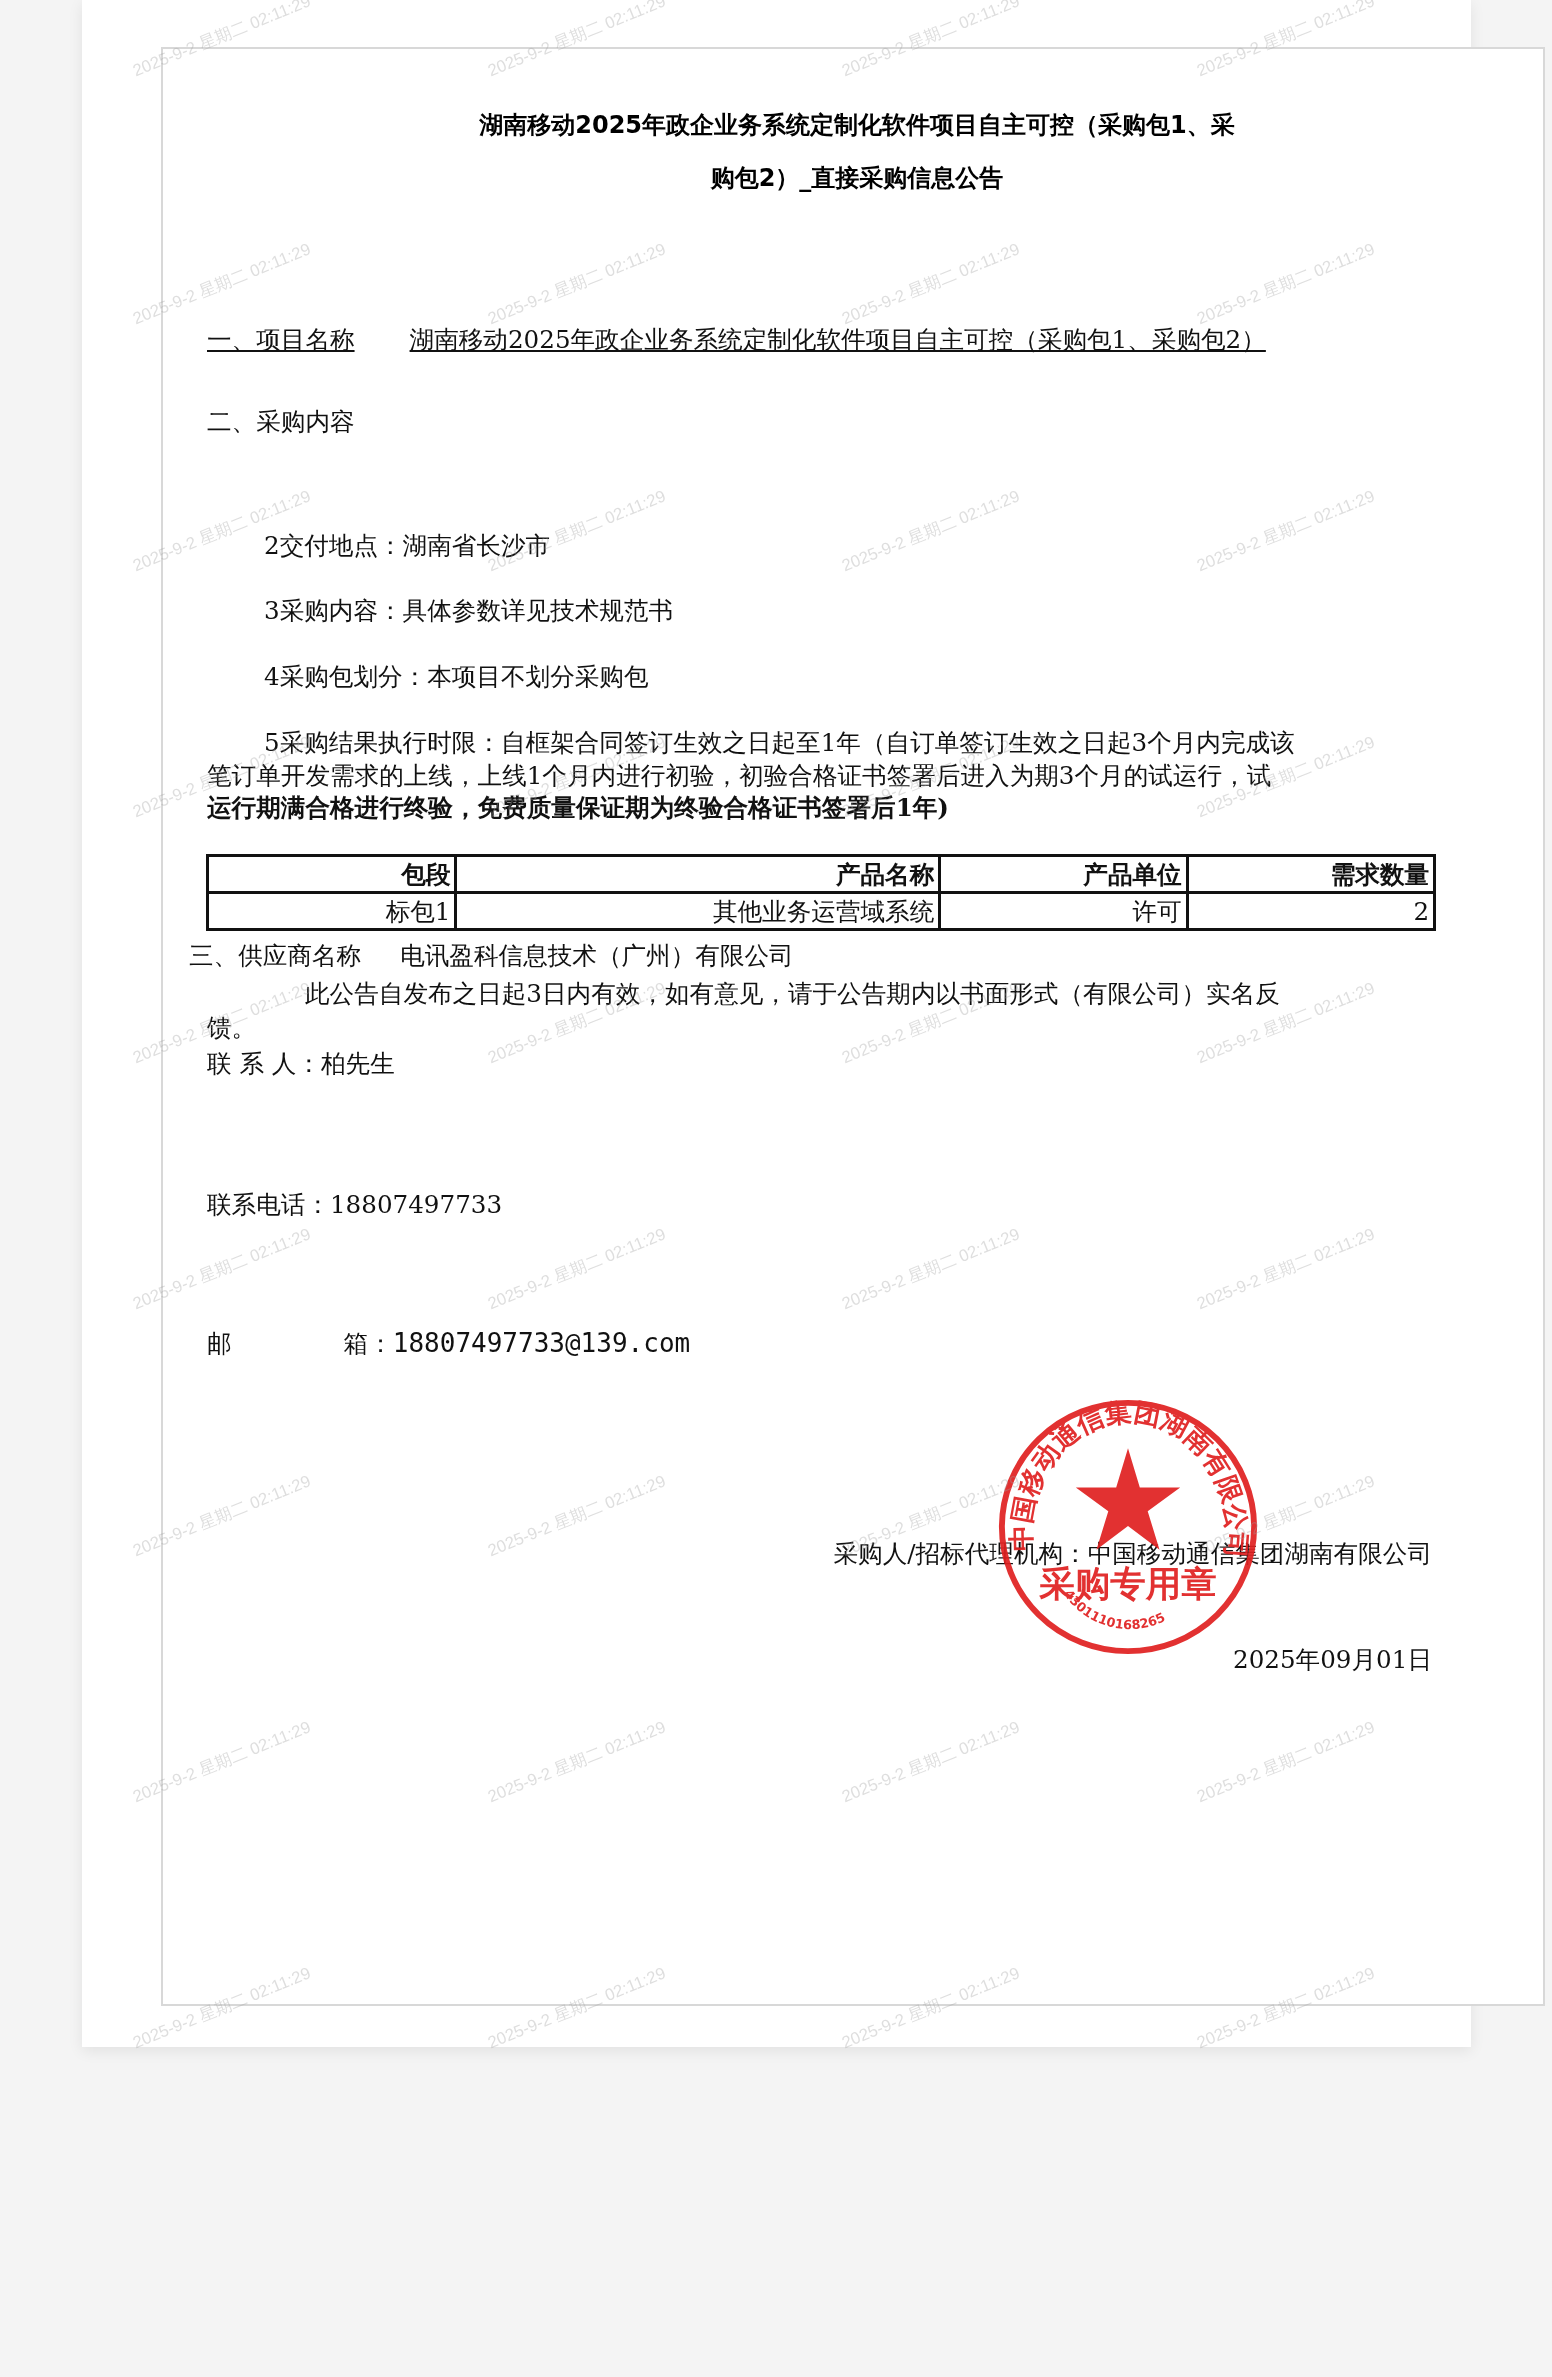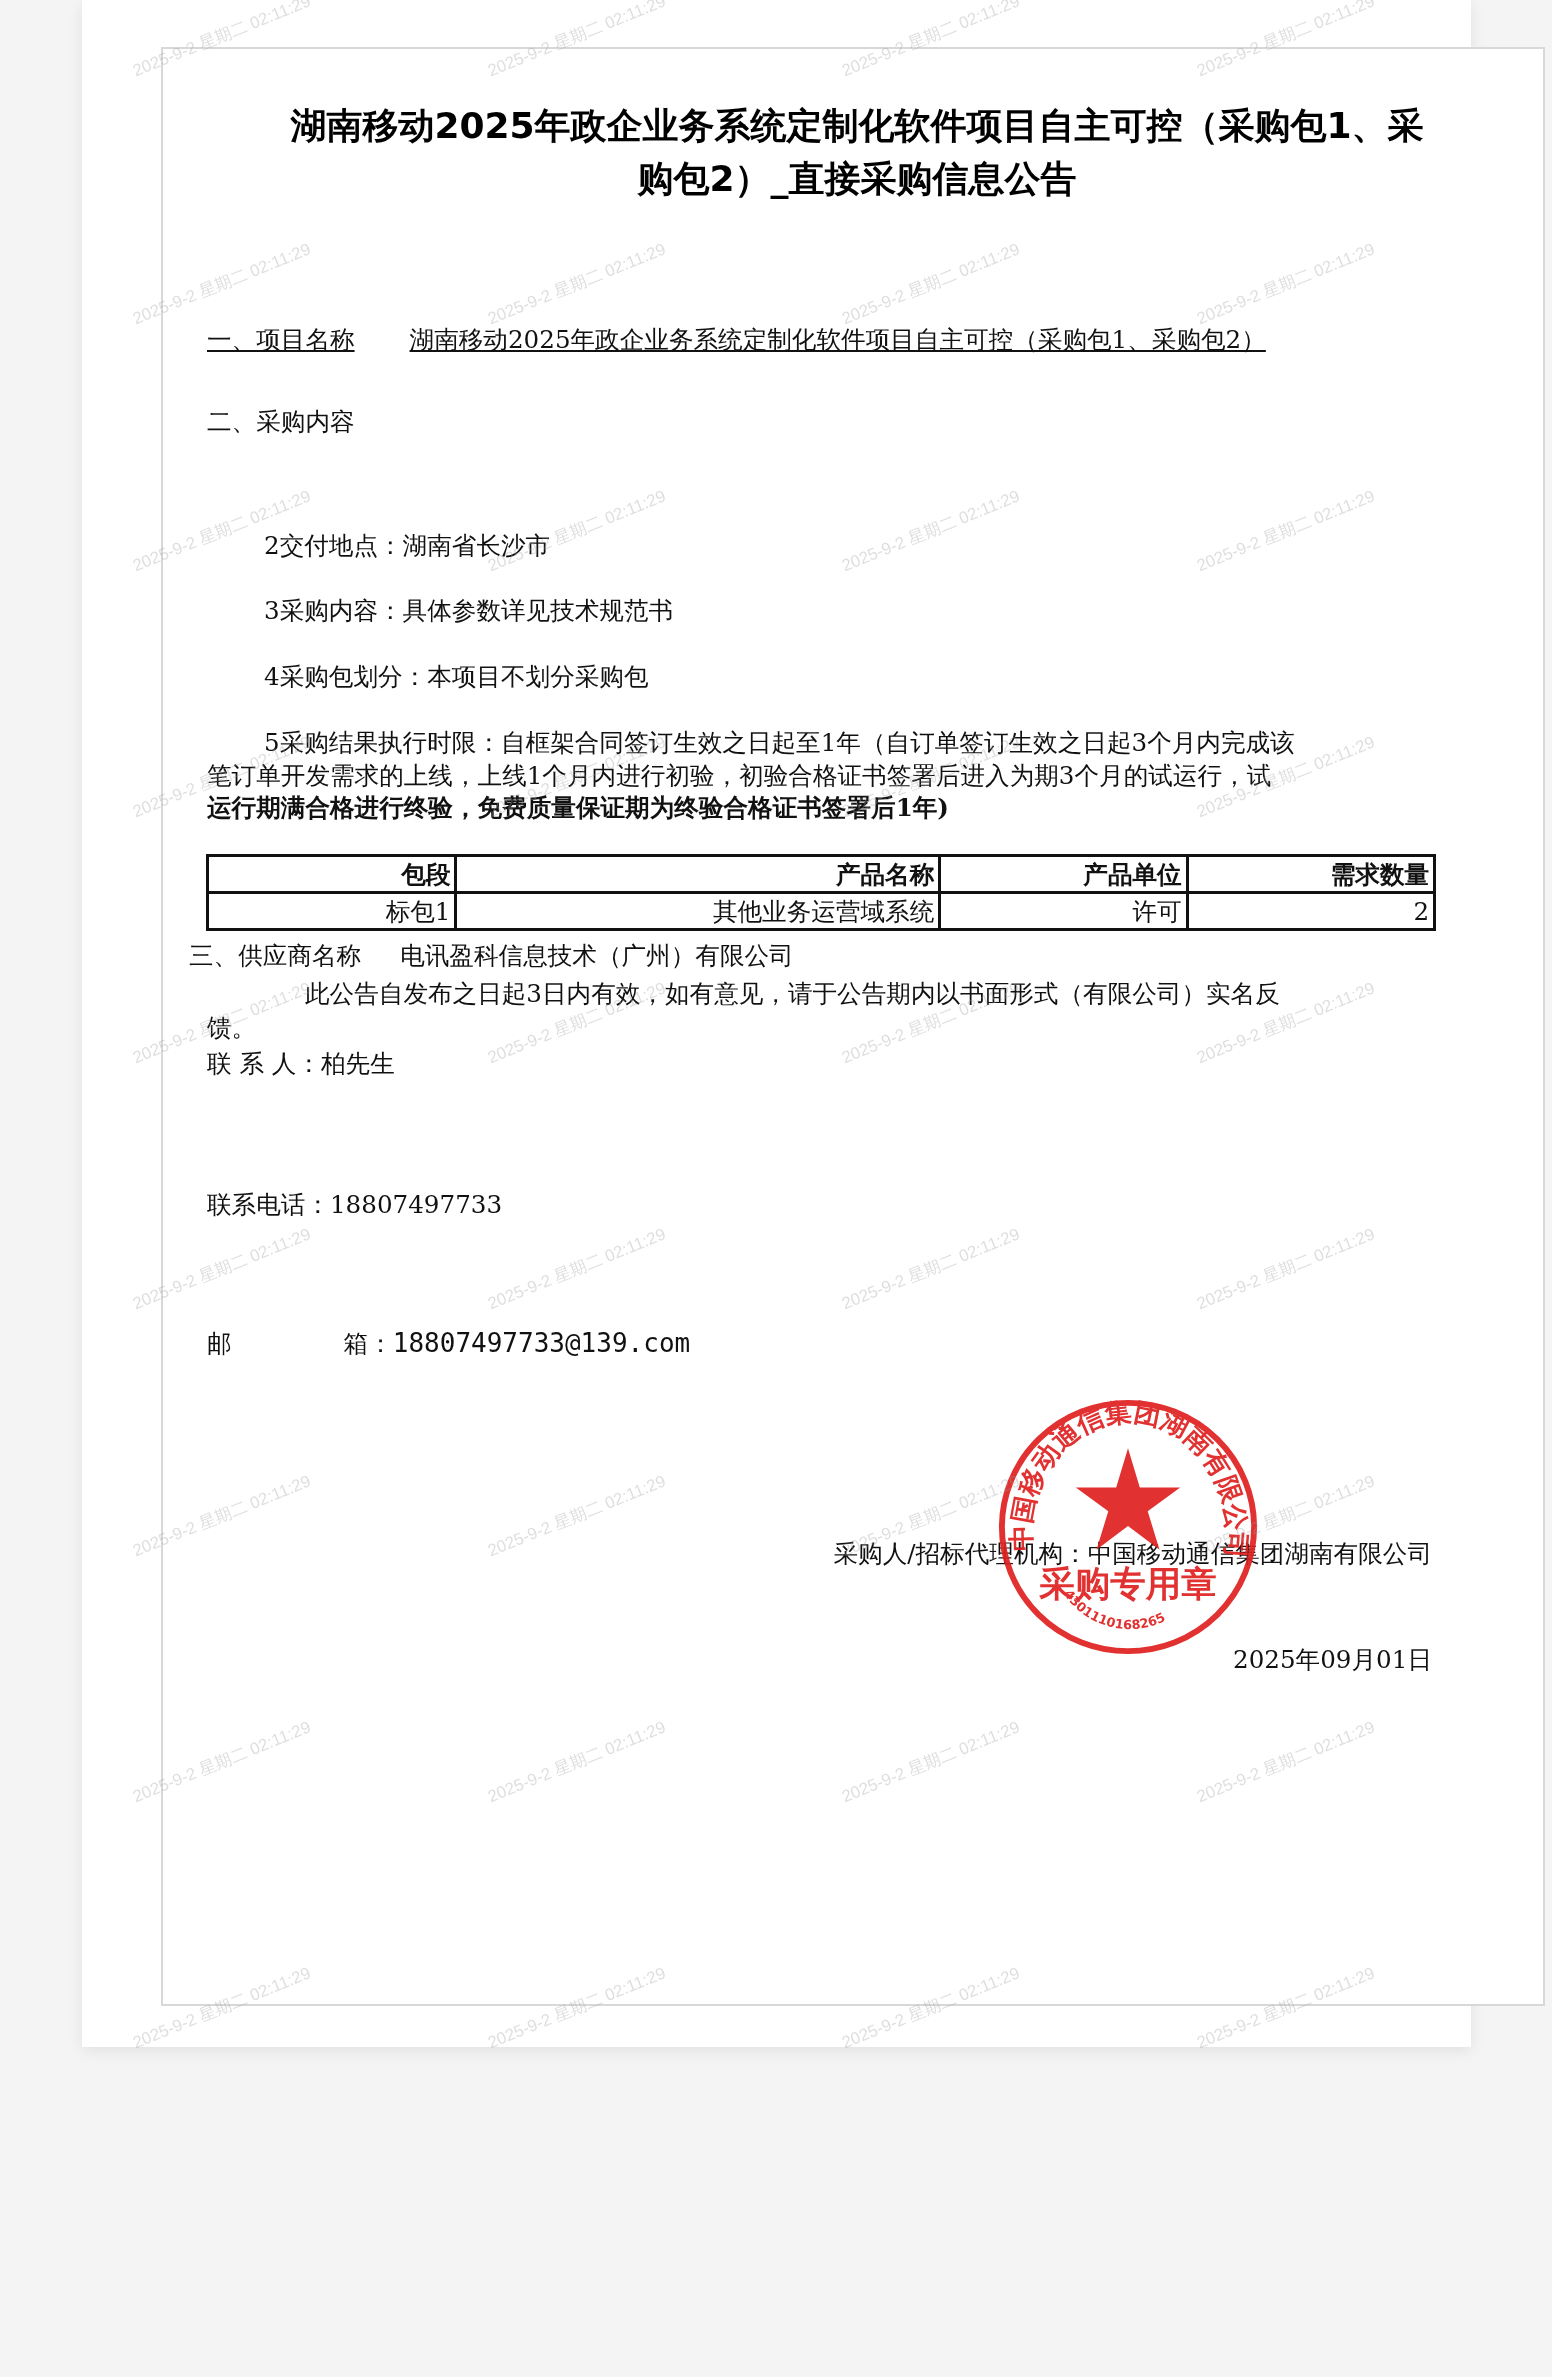--- a/index.html
+++ b/index.html
@@ -18,21 +18,21 @@
   .watermarks { position: absolute; left: 0; top: 0; width: 1552px; height: 2378px; pointer-events: none; z-index: 5; }
   .wm {
     position: absolute; font-family: "Liberation Sans", "DejaVu Sans", sans-serif;
     font-size: 16.7px; color: rgba(160,160,160,0.35); transform: rotate(-22deg); transform-origin: left bottom;
     white-space: nowrap;
   }
   .doc { position: absolute; left: 0; top: 0; width: 1552px; height: 2069px; z-index: 3; }
   .title {
     position: absolute; left: 202px; width: 1310px; top: 99px; text-align: center;
     font-family: "DejaVu Sans", "Liberation Sans", sans-serif; font-weight: bold;
-    font-size: 36px; line-height: 53px; color: #000; letter-spacing: 0px;
+    font-size: 24px; line-height: 53px; color: #000; letter-spacing: 0px;
   }
   .line { position: absolute; font-size: 24.6px; line-height: 33px; white-space: nowrap; color: #111; }
   .gap { display: inline-block; }
   table.pkg {
     position: absolute; left: 206px; top: 854px; width: 1230px; border-collapse: collapse;
     font-size: 24.6px;
   }
   table.pkg td, table.pkg th {
     border: 3px solid #111; padding: 0 3.9px; height: 34px; text-align: right; vertical-align: middle;
   }

